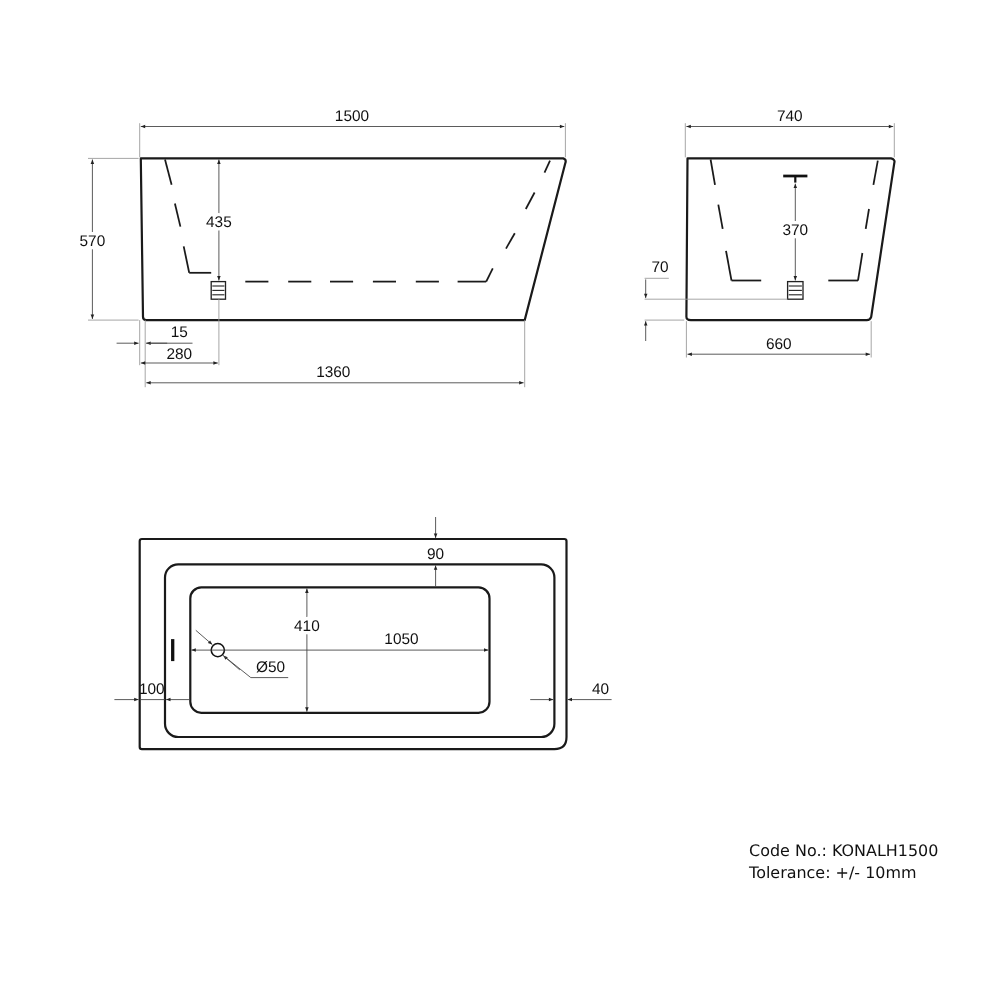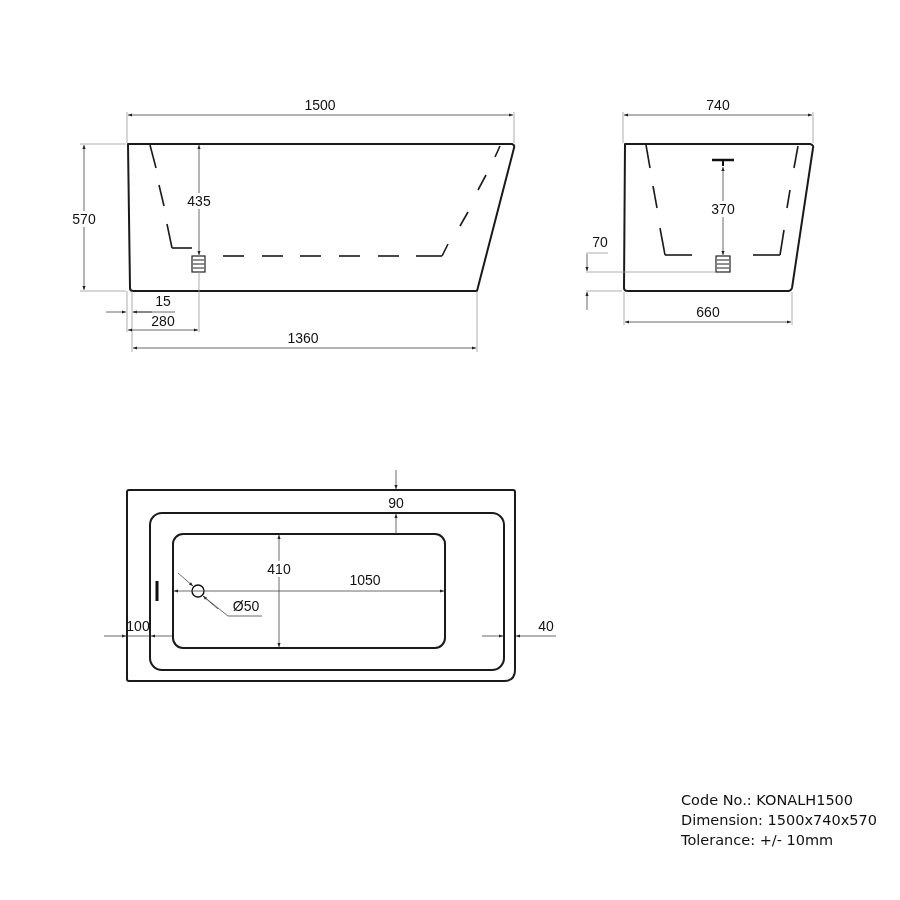--- a/index.html
+++ b/index.html
@@ -3,21 +3,21 @@
 <meta charset="utf-8">
 <style>
   html, body { margin: 0; padding: 0; background: #ffffff; }
   body { width: 900px; height: 900px; position: relative; overflow: hidden; }
   svg { position: absolute; left: 0; top: 0; }
   .dim { font-family: "Liberation Sans", sans-serif; font-size: 14px; fill: #111; }
   .outline { fill: none; stroke: #1a1a1a; stroke-width: 2; stroke-linejoin: round; }
   .hidden { fill: none; stroke: #1a1a1a; stroke-width: 1.6; }
   .thin { fill: none; stroke: #444; stroke-width: 0.8; }
   .ext { fill: none; stroke: #9a9a9a; stroke-width: 0.8; }
-  .info { position: absolute; left: 681px; top: 790px; font-family: "DejaVu Sans", sans-serif; font-size: 14.5px; line-height: 20px; color: #111; }
+  .info { position: absolute; left: 681px; top: 764px; font-family: "DejaVu Sans", sans-serif; font-size: 14.5px; line-height: 20px; color: #111; }
   .info div { white-space: nowrap; }
 </style>
 </head>
 <body>
 
 <svg width="900" height="900" viewBox="0 0 900 900">
   <defs>
     <marker id="arr" viewBox="0 0 10 10" refX="10" refY="5" markerWidth="7" markerHeight="5" orient="auto-start-reverse">
       <path d="M0,1 L10,5 L0,9 z" fill="#222"></path>
     </marker>
@@ -161,15 +161,14 @@
     <text class="dim" x="138" y="631" text-anchor="middle">100</text>
 
     <line class="thin" x1="482" y1="636" x2="503" y2="636" marker-end="url(#arr)"></line>
     <line class="thin" x1="556" y1="636" x2="516" y2="636" marker-end="url(#arr)"></line>
     <text class="dim" x="546" y="631" text-anchor="middle">40</text>
   </g>
 </svg>
 
 <div class="info">
   <div>Code No.: KONALH1500</div>
-  <div>Dimension: 1500x740x570</div>
   <div>Tolerance: +/- 10mm</div>
 </div>
 
 </body></html>

